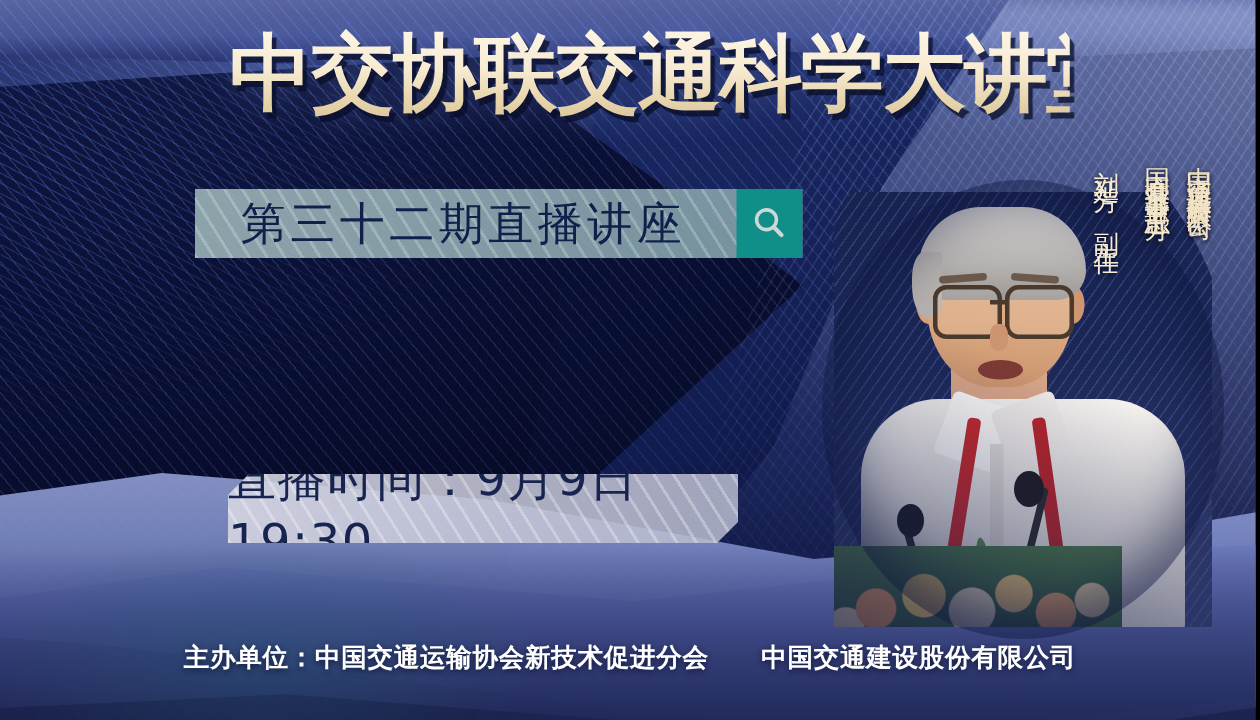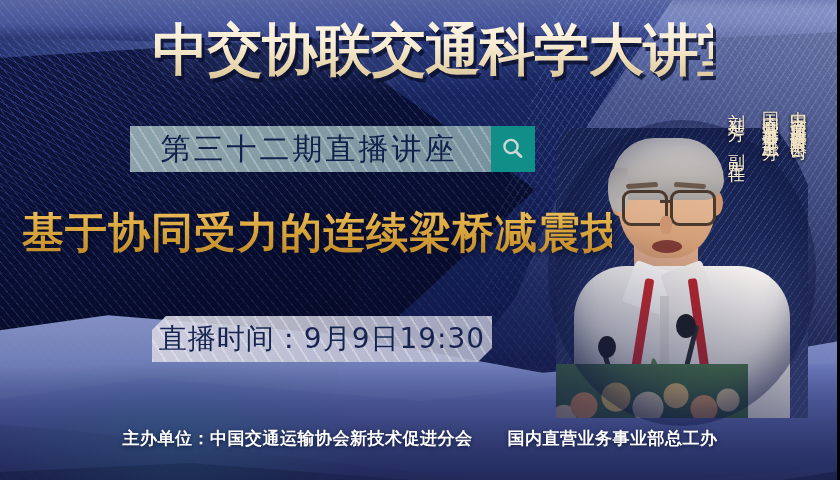--- a/index.html
+++ b/index.html
@@ -230,21 +230,21 @@
     overflow:hidden;
     box-shadow:0 2px 10px rgba(5,10,35,.45);
   }
   .time-badge::after{
     content:"";position:absolute;inset:0;
     background-image:repeating-linear-gradient(58deg,
       rgba(255,255,255,.30) 0 2px,rgba(0,0,0,0) 2px 11px);
   }
   .time-text{
     position:absolute;inset:0;display:flex;align-items:center;justify-content:center;
-    font-size:28px;color:#16244f;letter-spacing:1px;z-index:2;
+    font-size:32px;color:#16244f;letter-spacing:1px;z-index:2;
     font-family:"DejaVu Sans","Liberation Sans",sans-serif;
     border-radius:17px;
   }
 
   
   .vcol{
     position:absolute;
     writing-mode:vertical-rl;text-orientation:upright;
     font-family:"DejaVu Sans","Liberation Sans",sans-serif;
     white-space:pre;
@@ -333,25 +333,24 @@
   <div class="sub-bar">
     <div class="sub-text">第三十二期直播讲座</div>
     <div class="sub-search">
       <svg width="26" height="26" viewBox="0 0 26 26" aria-hidden="true">
         <circle cx="11" cy="10.5" r="6.6" fill="none" stroke="#cdd7d8" stroke-width="2.4"></circle>
         <line x1="15.8" y1="15.4" x2="21" y2="20.6" stroke="#cdd7d8" stroke-width="2.8" stroke-linecap="round"></line>
       </svg>
     </div>
   </div>
 
-  <div class="lecture-title">基于协同受力的连续梁桥减震技术</div>
 
   <div class="time-badge">
     <div class="time-text">直播时间：9月9日19:30</div>
   </div>
 
   <div class="vcol vcol-company">中国交通建设股份有限公司</div>
   <div class="vcol vcol-dept">国内直营业务事业部总工办</div>
   <div class="vcol vcol-person">刘延芳　副主任</div>
 
-  <div class="footer">主办单位：中国交通运输协会新技术促进分会　　国内直营业务事业部总工办</div>
+  <div class="footer">主办单位：中国交通运输协会新技术促进分会　　中国交通建设股份有限公司</div>
 
 </div>
 
 </body></html>

